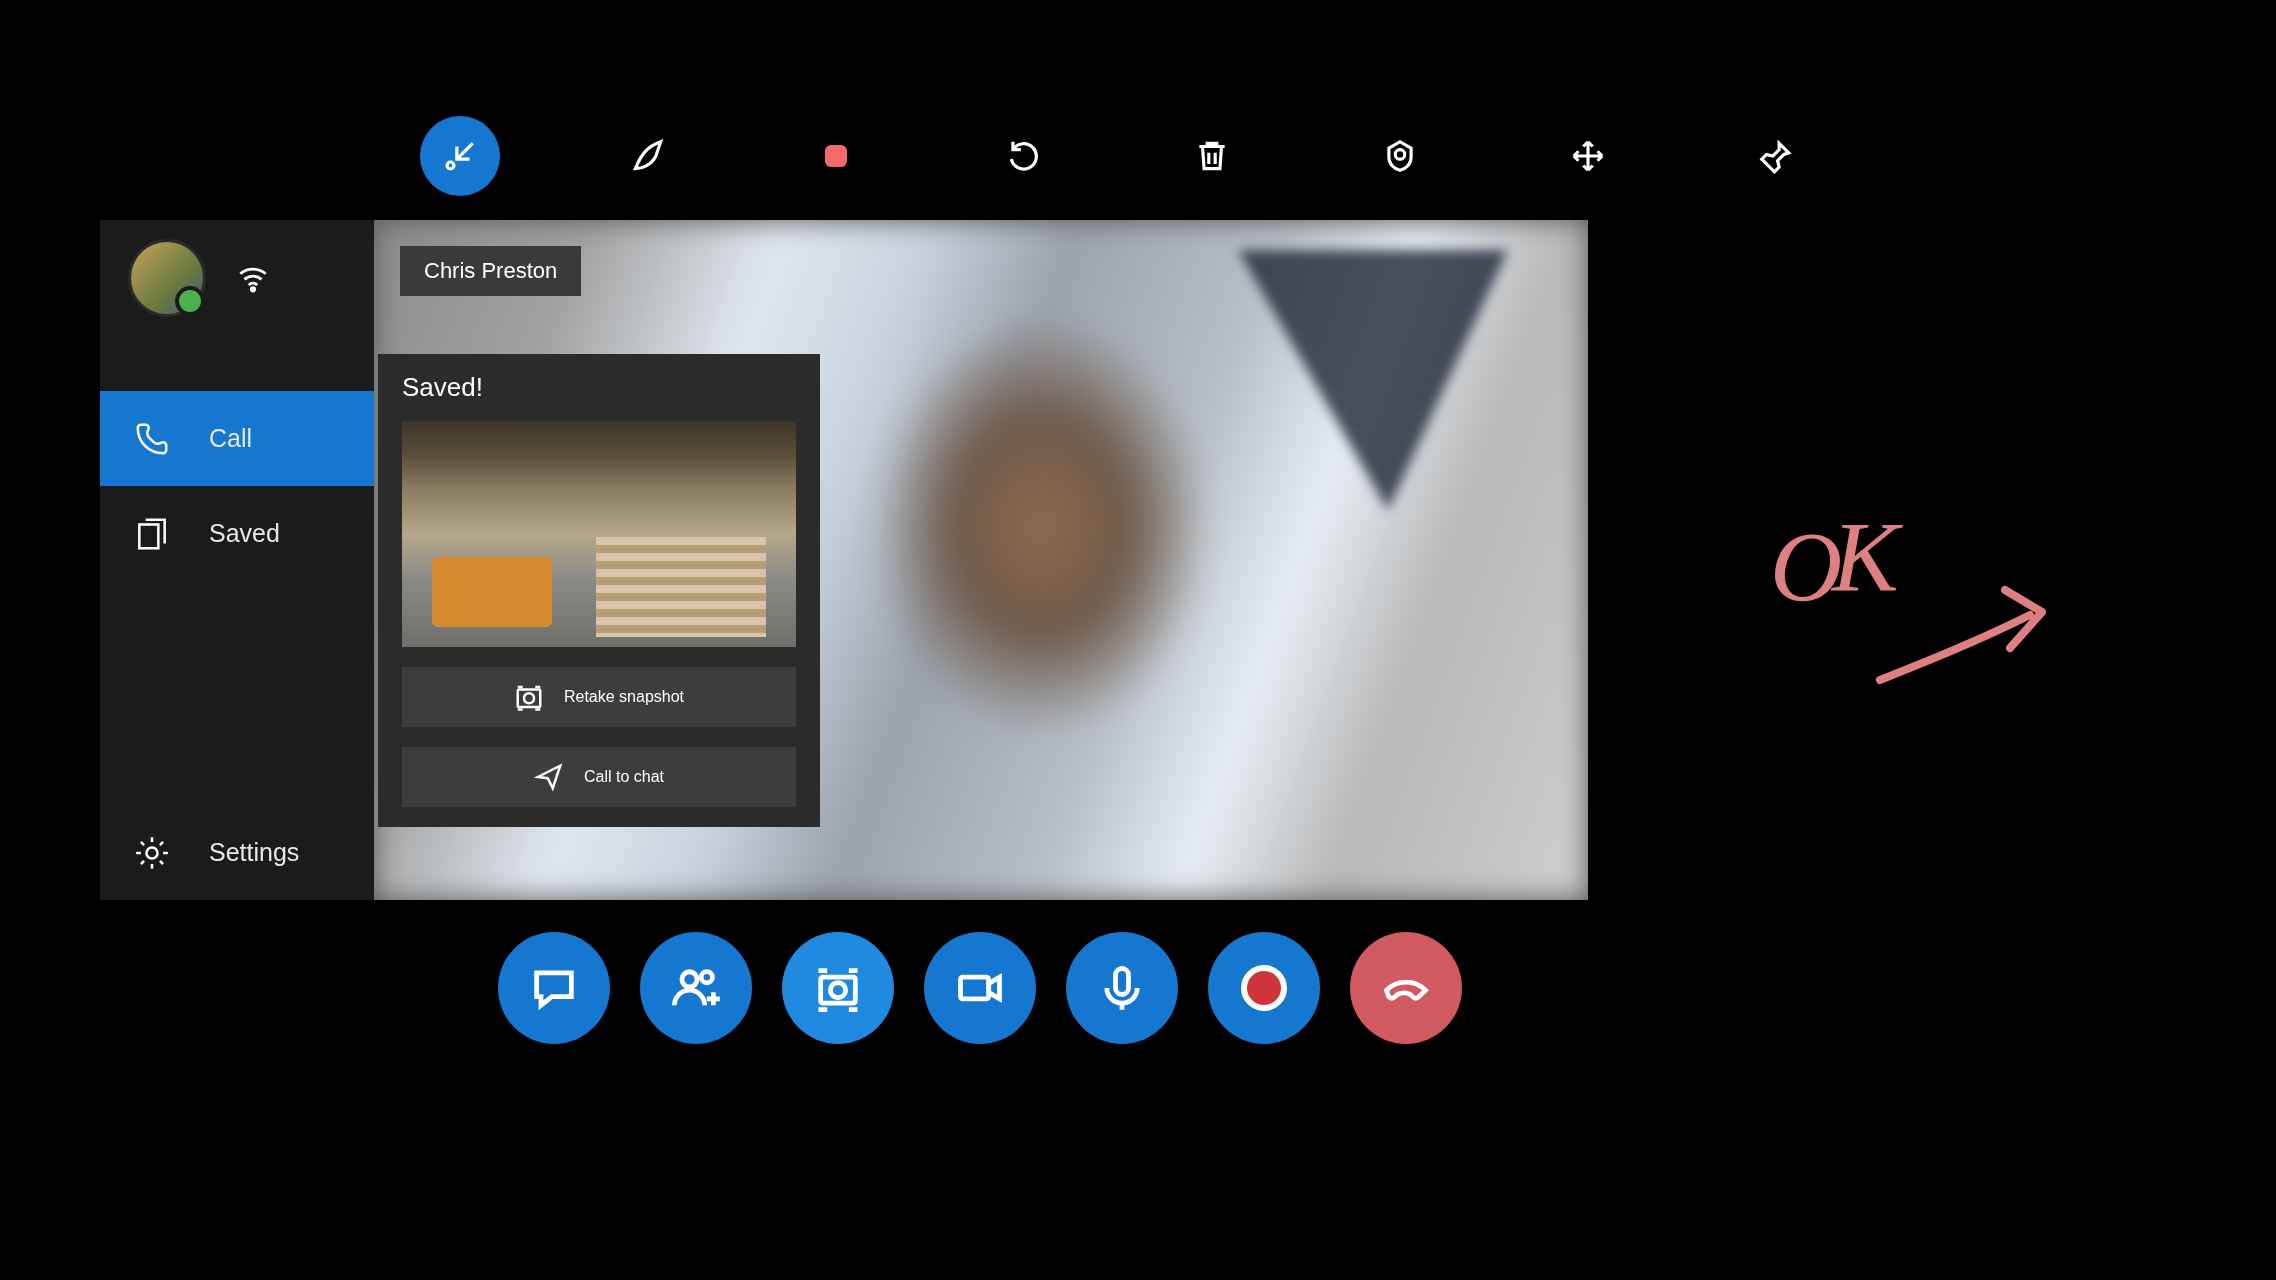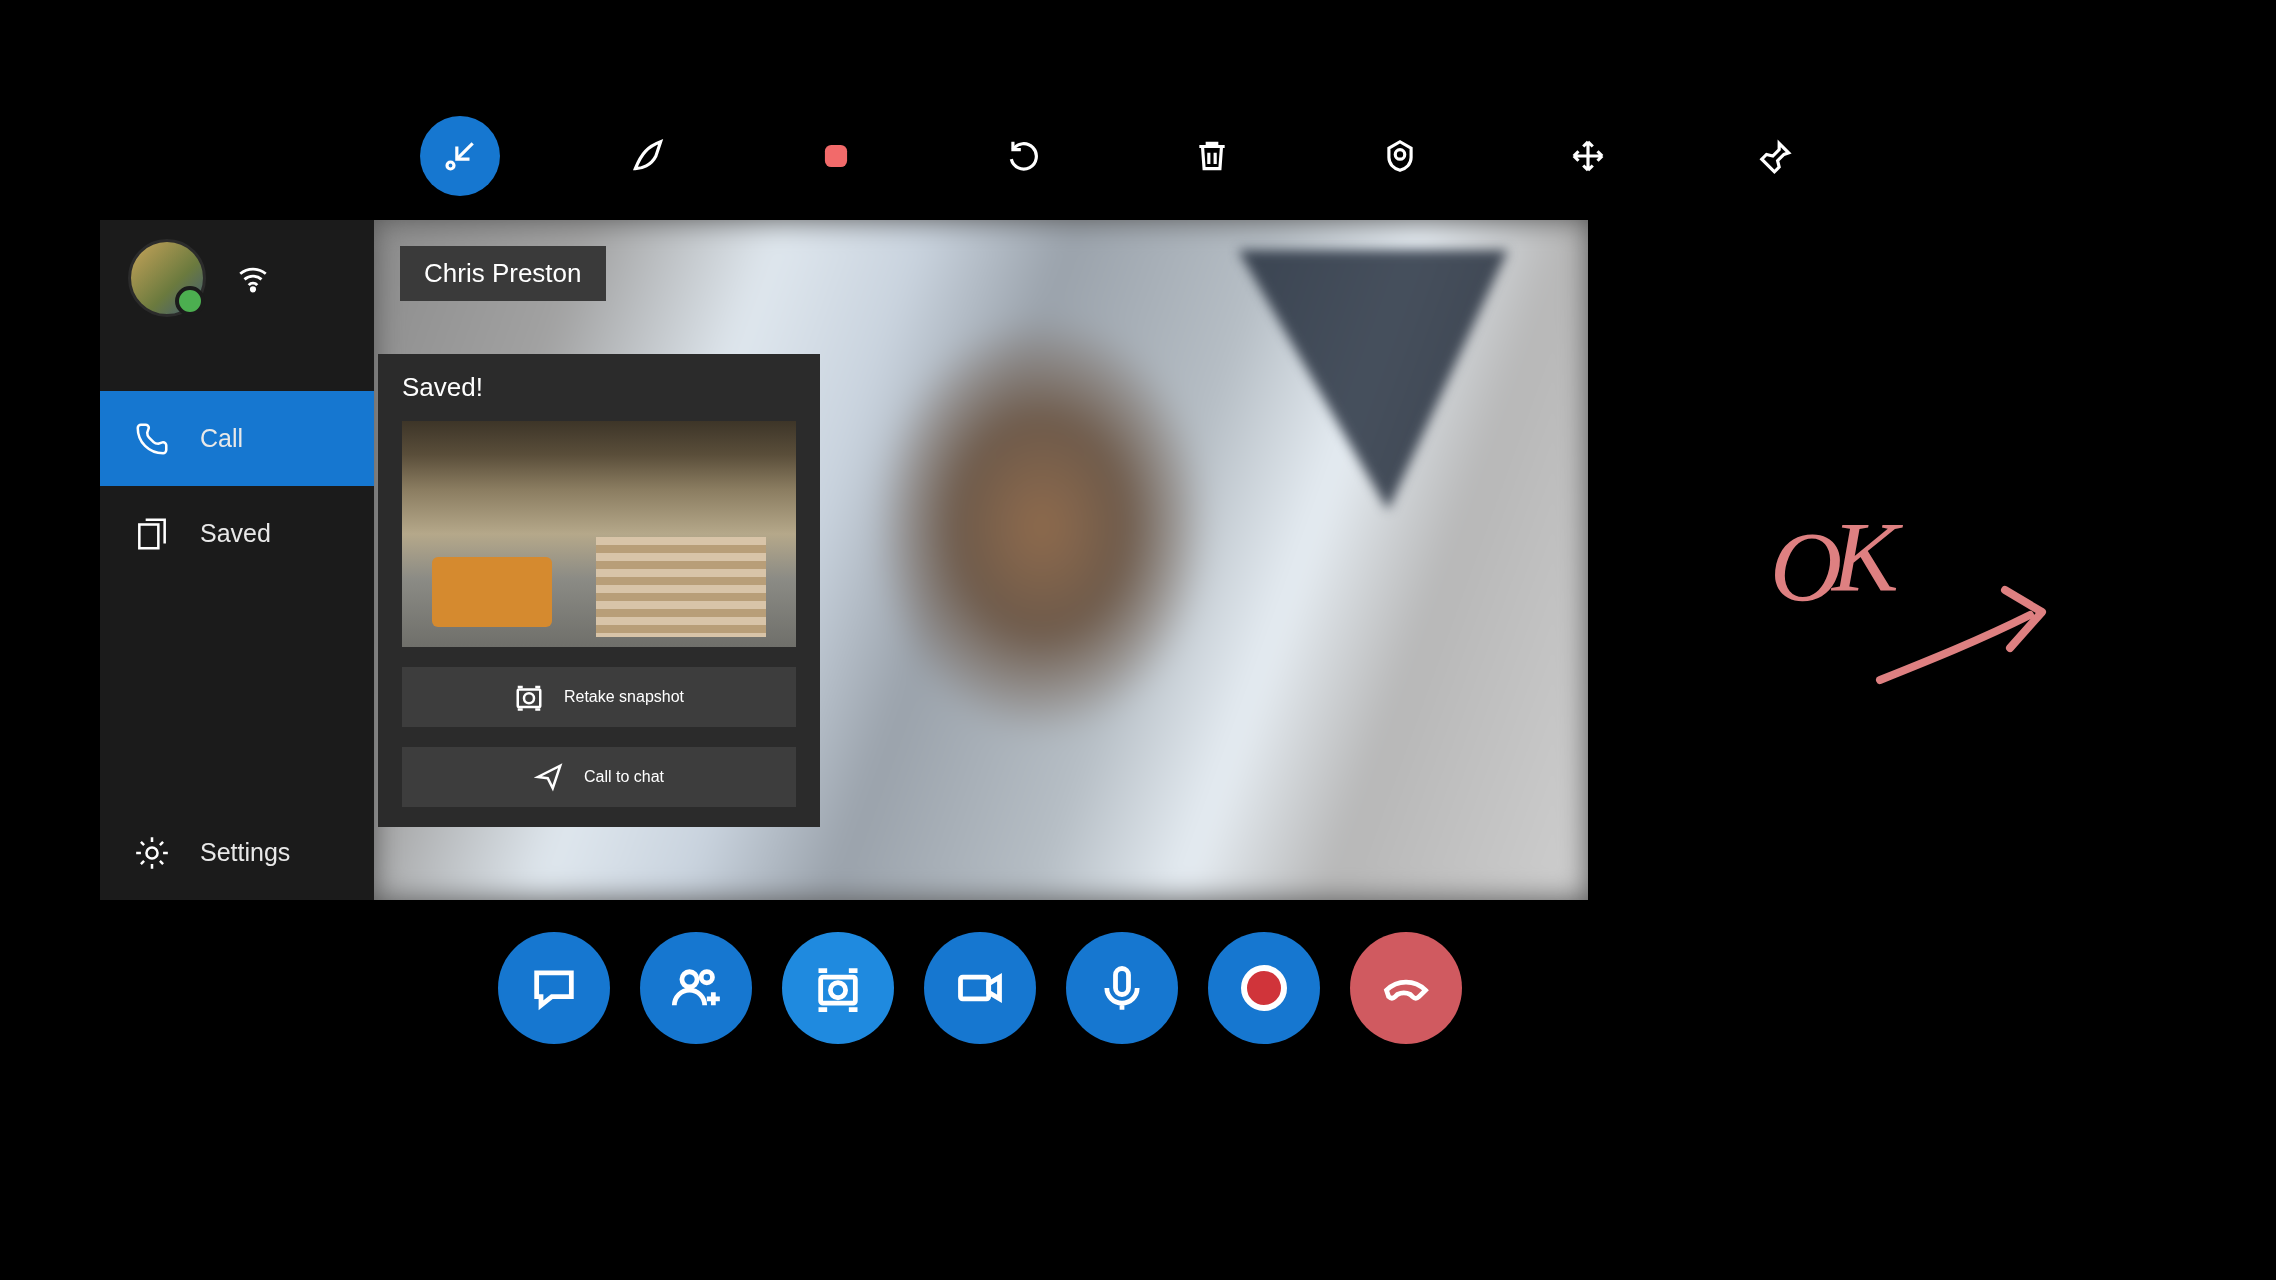--- a/index.html
+++ b/index.html
@@ -75,21 +75,21 @@
     position: absolute; right: -2px; bottom: -2px;
     width: 22px; height: 22px; border-radius: 50%;
     background: #4caf50; border: 4px solid #1b1b1b;
   }
   .wifi-icon { width: 34px; height: 34px; }
   .sidebar-item {
     height: 95px;
     display: flex;
     align-items: center;
     padding-left: 32px;
-    gap: 28px;
+    gap: 37px;
     color: #e8e8e8;
     font-size: 25px;
     cursor: pointer;
   }
   .sidebar-item.selected { background: #1677d0; }
   .sidebar-item .icon { width: 40px; height: 40px; display:flex; align-items:center; justify-content:center; }
   .sidebar-item .icon svg { width: 38px; height: 38px; stroke:#fff; fill:none; stroke-width:1.6; }
   .sidebar-spacer { flex: 1; }
   .sidebar-footer .sidebar-item { height: 95px; }
 
@@ -112,21 +112,21 @@
     border-left: 150px solid transparent;
     border-right: 120px solid transparent;
     border-top: 260px solid rgba(30,40,55,0.8);
     filter: blur(6px);
   }
   .caller-name-pill {
     position: absolute;
     top: 26px; left: 26px;
     background: #3a3a3a;
     padding: 12px 24px;
-    font-size: 26px;
+    font-size: 22px;
     color: #fff;
   }
 
   
   .snapshot-panel {
     position: absolute;
     top: 354px;
     left: 378px;
     width: 442px;
     background: #2b2b2b;

